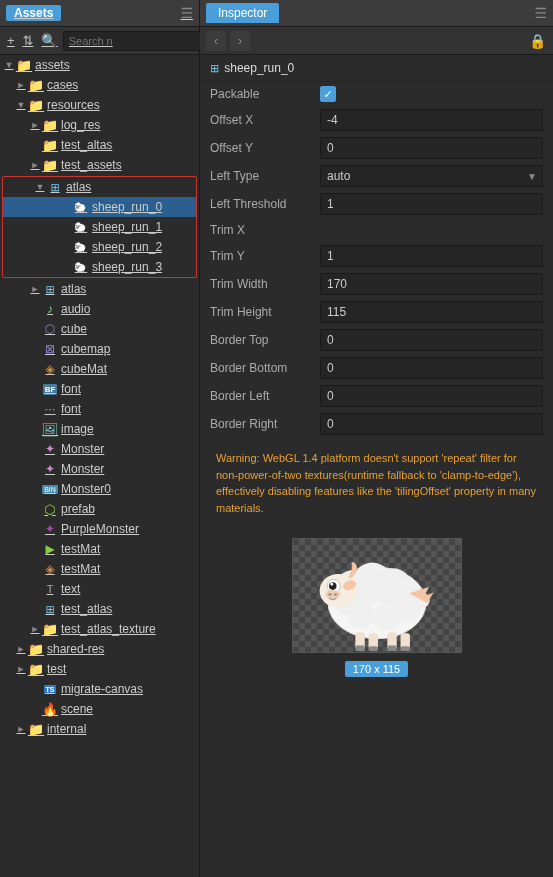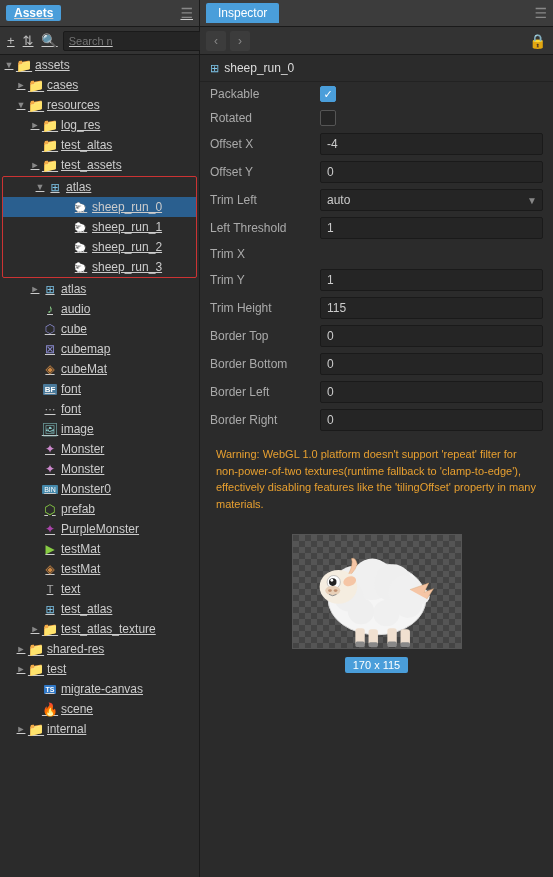--- a/index.html
+++ b/index.html
@@ -622,43 +622,37 @@
 
   <div class="inspector-content">
 
     <div class="prop-row">
       <span class="prop-label">Packable</span>
       <div class="prop-value">
         <div class="checkbox-custom checked"></div>
       </div>
     </div>
 
-    <div class="prop-row">
-      <span class="prop-label">Rotated</span>
-      <div class="prop-value">
-        <div class="checkbox-custom"></div>
-      </div>
-    </div>
 
     <div class="prop-row">
       <span class="prop-label">Offset X</span>
       <div class="prop-value">
         <input class="prop-input" type="text" value="-4" style="">
       </div>
     </div>
 
     <div class="prop-row">
       <span class="prop-label">Offset Y</span>
       <div class="prop-value">
         <input class="prop-input" type="text" value="0" style="">
       </div>
     </div>
 
     <div class="prop-row">
-      <span class="prop-label">Trim Left</span>
+      <span class="prop-label">Left Type</span>
       <div class="prop-value">
         <div class="select-wrapper">
           <select class="prop-select">
             <option>auto</option>
             <option>none</option>
             <option>custom</option>
           </select>
           <span class="select-arrow">▼</span>
         </div>
       </div>
@@ -675,20 +669,26 @@
       <span class="prop-label">Trim X</span>
     </div>
 
     <div class="prop-row">
       <span class="prop-label">Trim Y</span>
       <div class="prop-value">
         <input class="prop-input" type="text" value="1" style="">
       </div>
     </div>
 
+    <div class="prop-row">
+      <span class="prop-label">Trim Width</span>
+      <div class="prop-value">
+        <input class="prop-input" type="text" value="170" style="">
+      </div>
+    </div>
 
     <div class="prop-row">
       <span class="prop-label">Trim Height</span>
       <div class="prop-value">
         <input class="prop-input" type="text" value="115" style="">
       </div>
     </div>
 
     <div class="prop-row">
       <span class="prop-label">Border Top</span>
@@ -713,21 +713,21 @@
 
     <div class="prop-row">
       <span class="prop-label">Border Right</span>
       <div class="prop-value">
         <input class="prop-input" type="text" value="0" style="">
       </div>
     </div>
 
 
     <div class="warning-box">
-      <span class="warning-text">Warning: WebGL 1.0 platform doesn't support 'repeat' filter for non-power-of-two textures(runtime fallback to 'clamp-to-edge'), effectively disabling features like the 'tilingOffset' property in many materials.</span>
+      <span class="warning-text">Warning: WebGL 1.4 platform doesn't support 'repeat' filter for non-power-of-two textures(runtime fallback to 'clamp-to-edge'), effectively disabling features like the 'tilingOffset' property in many materials.</span>
     </div>
 
     <div class="preview-area">
       <div class="preview-image">
 
         <svg class="sheep-svg" viewBox="0 0 170 115" xmlns="http://www.w3.org/2000/svg">
 
           <ellipse cx="85" cy="65" rx="52" ry="38" fill="#f5f5f5" stroke="#ddd" stroke-width="1"></ellipse>
 
           <circle cx="60" cy="50" r="20" fill="#efefef"></circle>

